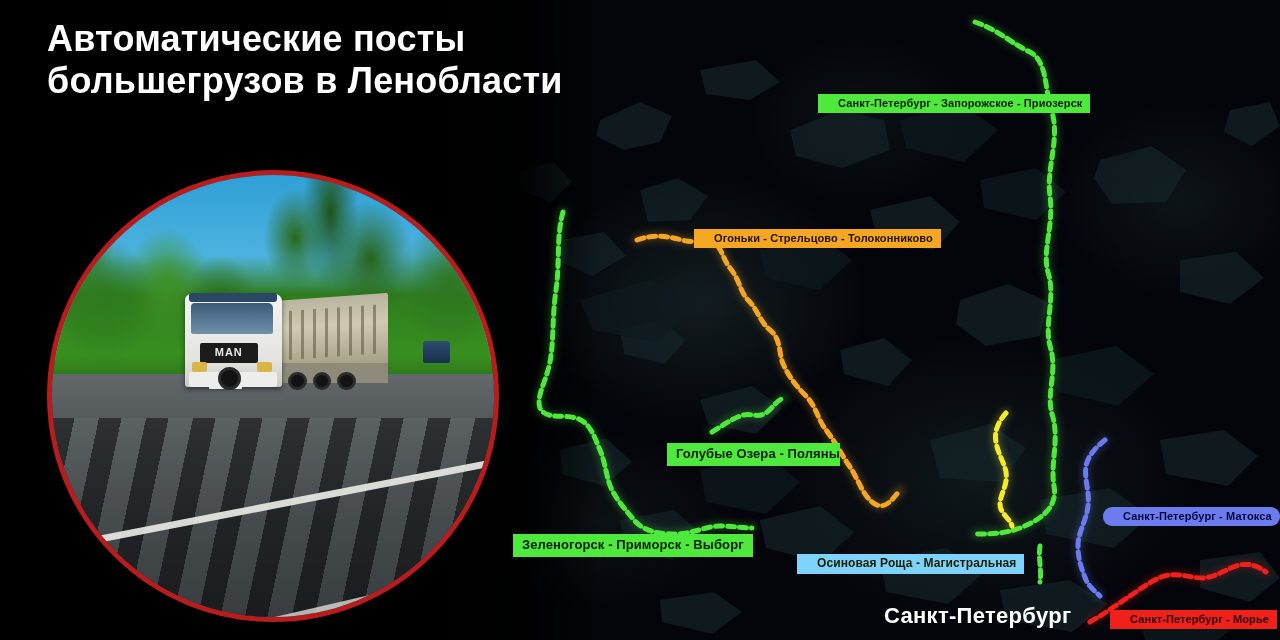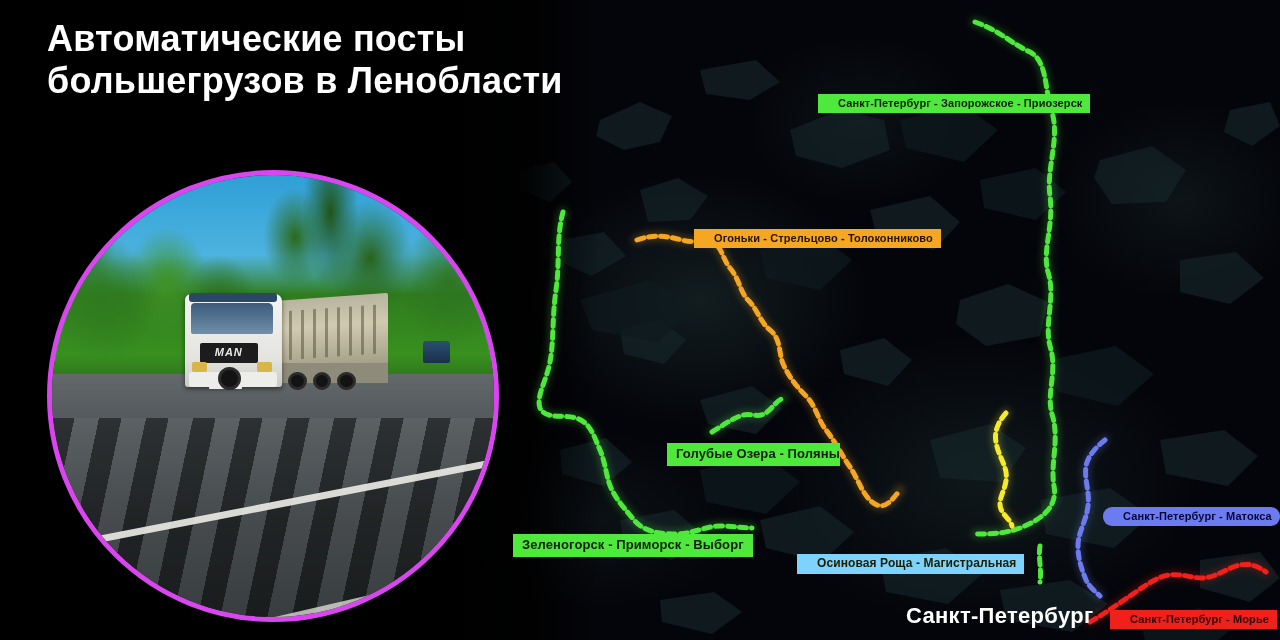--- a/index.html
+++ b/index.html
@@ -59,24 +59,23 @@
   }
   .t-white  { color: #ffffff; }
   .t-orange { color: #F0A32B; }
 
   
   #photo-circle {
     position: absolute;
     left: 47px; top: 170px;
     width: 452px; height: 452px;
     border-radius: 50%;
-    border: 5px solid #d946ef;
+    border: 5px solid #b91c1c;
     overflow: hidden;
     background: #2a2a2a;
-    font-style: italic;
   }
   .ph { position: absolute; }
   
   .sky { left: 0; top: 0; width: 100%; height: 42%;
          background: linear-gradient(to bottom, #2f9fd6 0%, #55b8e2 55%, #7fcbe8 100%); }
   
   .forest { left: 0; top: 0; width: 100%; height: 47%;
     background:
       radial-gradient(ellipse 70px 90px at 12% 60%, #2f7a1e, rgba(0,0,0,0) 70%),
       radial-gradient(ellipse 60px 80px at 26% 52%, #3f9226, rgba(0,0,0,0) 70%),
@@ -168,21 +167,20 @@
   .lbl-red    { background: #F0201B; color: #2b0000; }
 
   #city-label {
     position: absolute;
     left: 884px; top: 603px;
     color: #ffffff;
     font-size: 22px;
     font-weight: bold;
     letter-spacing: .3px;
     white-space: nowrap;
-    margin-left: 22px;
   }
 </style>
 </head>
 <body>
 
 <div id="poster">
 
   <div id="map-layer"></div>
 
   <svg id="map-texture" viewBox="0 0 1280 640" preserveAspectRatio="none" aria-hidden="true">

